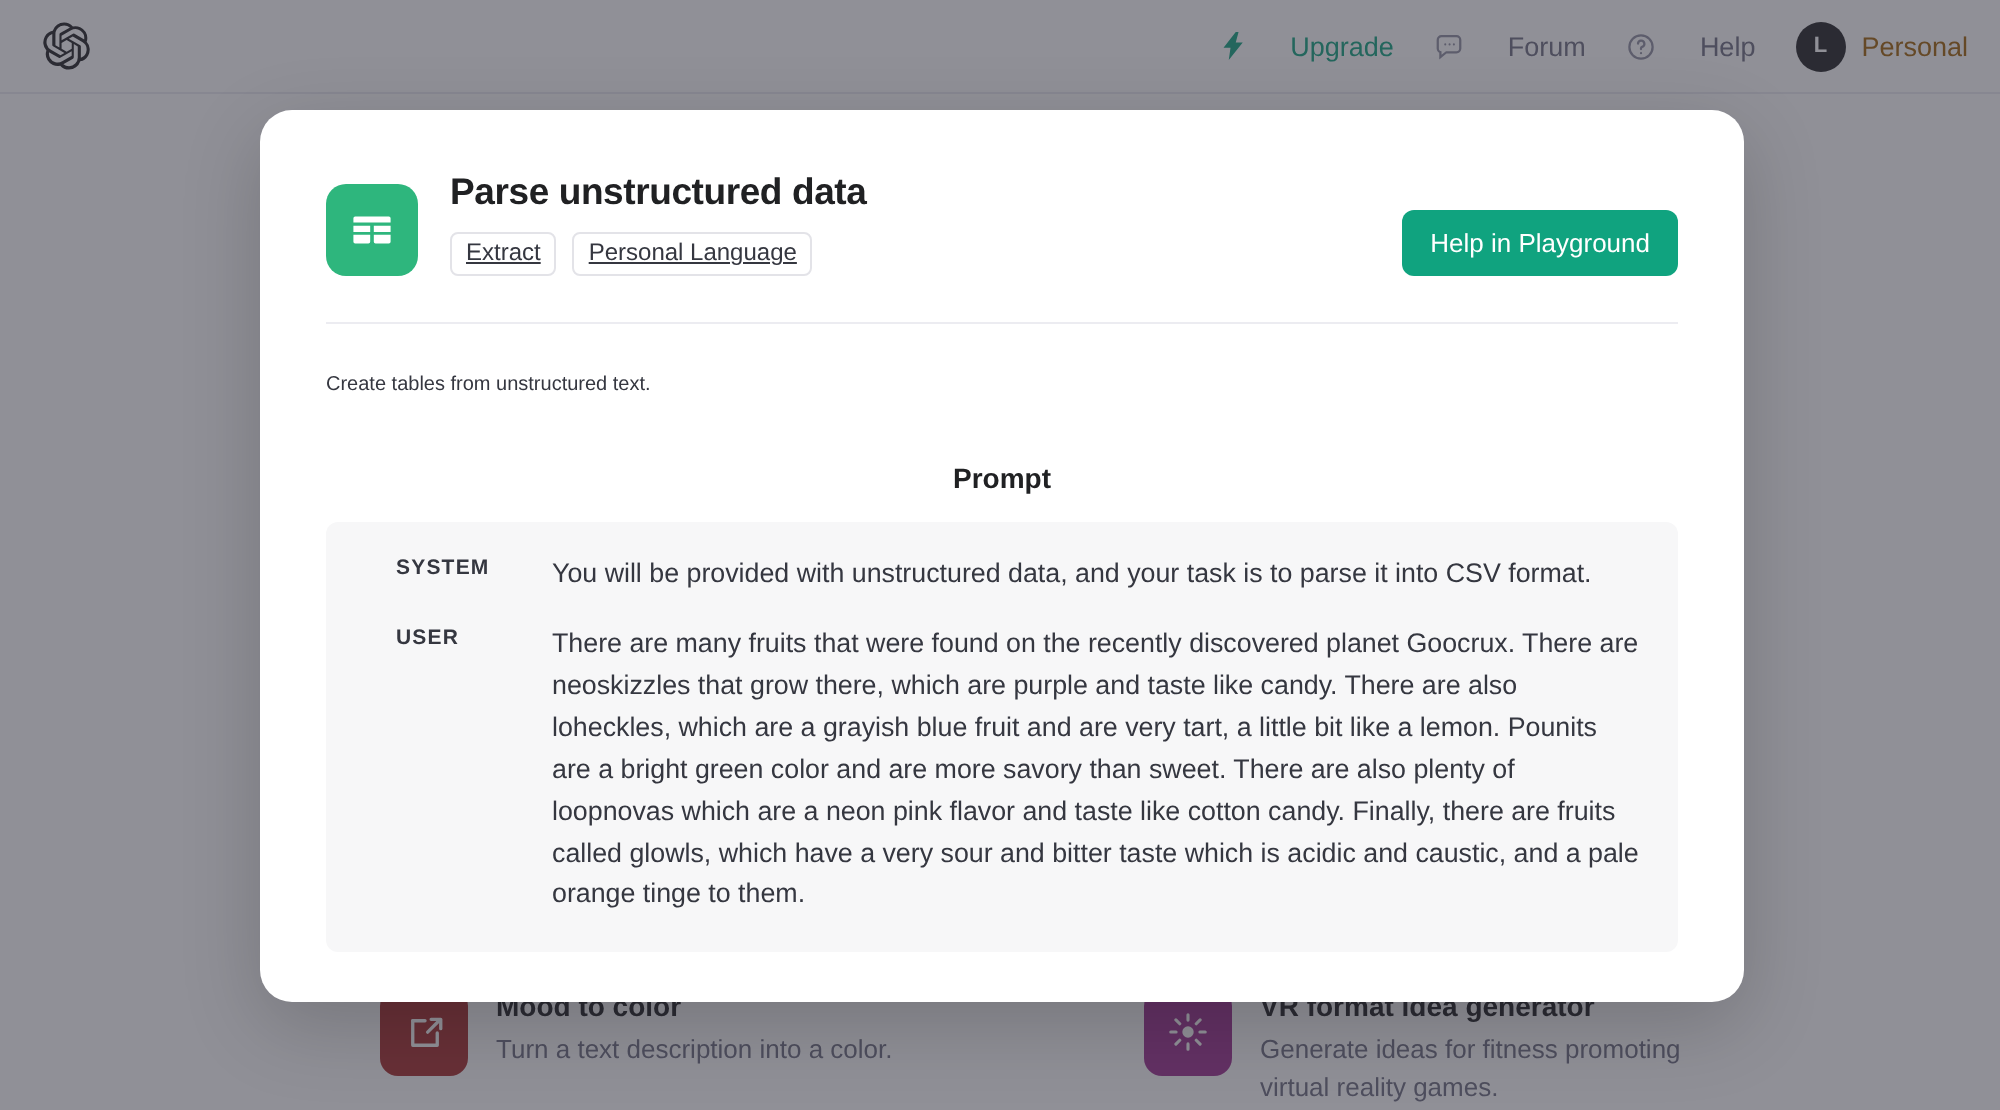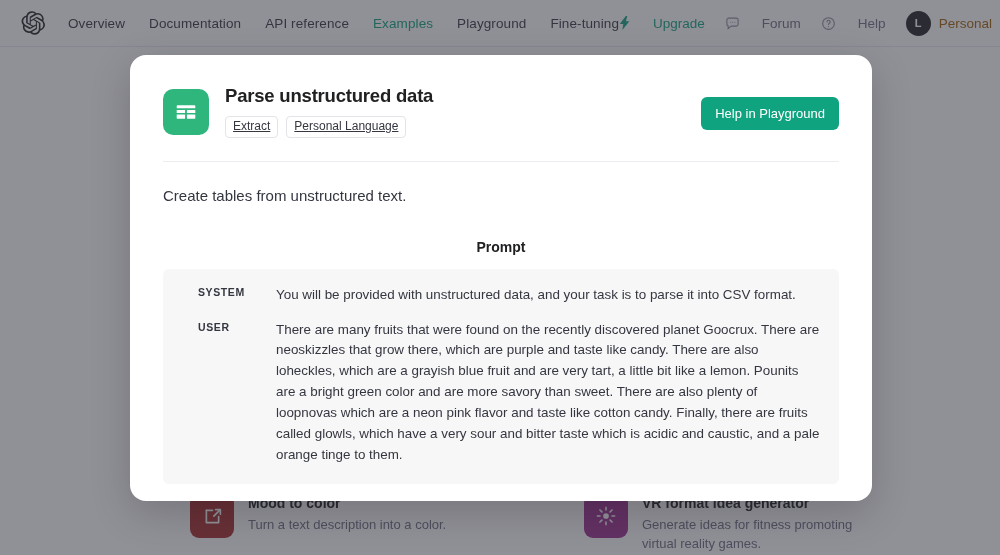--- a/index.html
+++ b/index.html
@@ -43,21 +43,21 @@
     display: flex; align-items: center; justify-content: center;
     flex: none;
   }
   .nav-user { display: flex; align-items: center; gap: 8px; cursor: pointer; }
   .nav-user-name { font-size: 13.5px; color: #a16207; }
 
   
   .page-body { position: absolute; top: 47px; left: 0; width: 1000px; height: 508px; background: #fff; }
   .cards-row {
     position: absolute; left: 190px; top: 447px;
-    display: flex; gap: 34px;
+    display: flex; gap: 22px;
   }
   .ex-card { display: flex; gap: 14px; width: 360px; }
   .ex-icon {
     width: 44px; height: 44px; border-radius: 9px; flex: none;
     display: flex; align-items: center; justify-content: center;
     color: #ffffff;
   }
   .ex-title { font-size: 14px; font-weight: bold; color: #202123; line-height: 1.35; }
   .ex-desc { font-size: 13px; color: #6e6e80; line-height: 1.45; margin-top: 3px; max-width: 232px; }
 
@@ -71,21 +71,21 @@
     position: absolute; left: 130px; top: 55px;
     width: 742px; height: 446px;
     background: #ffffff;
     border-radius: 16px;
     overflow: hidden;
     z-index: 4;
     box-shadow: 0 12px 40px rgba(0,0,0,.18);
   }
   .modal-inner { padding: 29px 33px 0 33px; }
 
-  .modal-head { display: flex; align-items: center; }
+  .modal-head { display: flex; align-items: flex-end; }
   .head-icon {
     width: 46px; height: 46px; border-radius: 10px; flex: none;
     background: #2eb67d;
     display: flex; align-items: center; justify-content: center;
     margin-right: 16px; margin-top: 2px;
   }
   .head-text { flex: 1; min-width: 0; }
   .modal-title {
     font-size: 18.5px; font-weight: bold; color: #202123;
     letter-spacing: -.2px; line-height: 1.25;
@@ -98,21 +98,21 @@
   }
   .btn-playground {
     flex: none; margin-top: 4px;
     background: #10a37f; color: #fff;
     font-size: 13px; font-family: inherit;
     border: none; border-radius: 6px;
     padding: 9px 14px; cursor: pointer; white-space: nowrap;
   }
   .divider { height: 1px; background: #ececf1; margin: 23px 0 0 0; }
 
-  .desc-text { font-size: 15px; color: #353740; margin-top: 23px; line-height: 1.5; }
+  .desc-text { font-size: 10px; color: #353740; margin-top: 23px; line-height: 1.5; }
   .section-h { font-size: 14px; font-weight: bold; color: #202123; margin-top: 31px; text-align: center; }
 
   .prompt-box {
     margin-top: 14px;
     background: #f7f7f8;
     border-radius: 6px;
     padding: 16px 18px 18px 14px;
   }
   .prompt-row { display: flex; align-items: flex-start; margin-left: 21px; }
   .prompt-row + .prompt-row { margin-top: 14px; }
@@ -128,28 +128,20 @@
 
 <div id="root">
 
   <div class="topnav">
     <div class="logo">
       <svg width="26" height="26" viewBox="0 0 24 24" fill="currentColor" aria-hidden="true">
         <path d="M21.55 10.02a5.4 5.4 0 0 0-.47-4.44 5.47 5.47 0 0 0-5.9-2.62A5.4 5.4 0 0 0 11.1 1.2a5.47 5.47 0 0 0-5.22 3.79 5.4 5.4 0 0 0-3.62 2.62 5.47 5.47 0 0 0 .68 6.41 5.4 5.4 0 0 0 .47 4.44 5.47 5.47 0 0 0 5.9 2.62 5.4 5.4 0 0 0 4.07 1.81 5.47 5.47 0 0 0 5.23-3.8 5.4 5.4 0 0 0 3.61-2.62 5.47 5.47 0 0 0-.68-6.4zM13.4 21.34a4.06 4.06 0 0 1-2.6-.94l.13-.07 4.32-2.5a.7.7 0 0 0 .35-.6v-6.1l1.83 1.05v5.05a4.07 4.07 0 0 1-4.04 4.1zM4.68 17.62a4.05 4.05 0 0 1-.49-2.72l.13.08 4.32 2.49a.7.7 0 0 0 .7 0l5.28-3.04v2.1l-4.38 2.53a4.07 4.07 0 0 1-5.56-1.44zM3.54 8.2a4.05 4.05 0 0 1 2.12-1.78v5.14a.7.7 0 0 0 .35.6l5.26 3.04-1.83 1.06-4.37-2.52A4.07 4.07 0 0 1 3.54 8.2zm15.01 3.49-5.27-3.06 1.83-1.05 4.38 2.52a4.06 4.06 0 0 1-.63 7.33v-5.14a.7.7 0 0 0-.31-.6zm1.82-2.74-.13-.08-4.31-2.51a.7.7 0 0 0-.71 0L9.95 9.4V7.3l4.37-2.52a4.06 4.06 0 0 1 6.04 4.2zM8.95 12.7l-1.83-1.05V6.6a4.06 4.06 0 0 1 6.66-3.12l-.13.07-4.32 2.5a.7.7 0 0 0-.35.6l-.03 6.06zm1-2.14 2.35-1.36 2.35 1.36v2.71l-2.34 1.36-2.35-1.36v-2.71z"></path>
       </svg>
     </div>
 
-    <div class="navlinks">
-      <a class="navlink" href="#">Overview</a>
-      <a class="navlink" href="#">Documentation</a>
-      <a class="navlink" href="#">API reference</a>
-      <a class="navlink active" href="#">Examples</a>
-      <a class="navlink" href="#">Playground</a>
-      <a class="navlink" href="#">Fine-tuning</a>
-    </div>
 
     <div class="nav-right">
       <div class="nav-right-item upgrade">
         <span class="ic">
           <svg width="12" height="14" viewBox="0 0 12 16" fill="#10a37f">
               <path d="M7 0 0 9h4l-1 7 8-10H7l1.6-6z"></path>
             </svg>
         </span>
         <span>Upgrade</span>
       </div>

